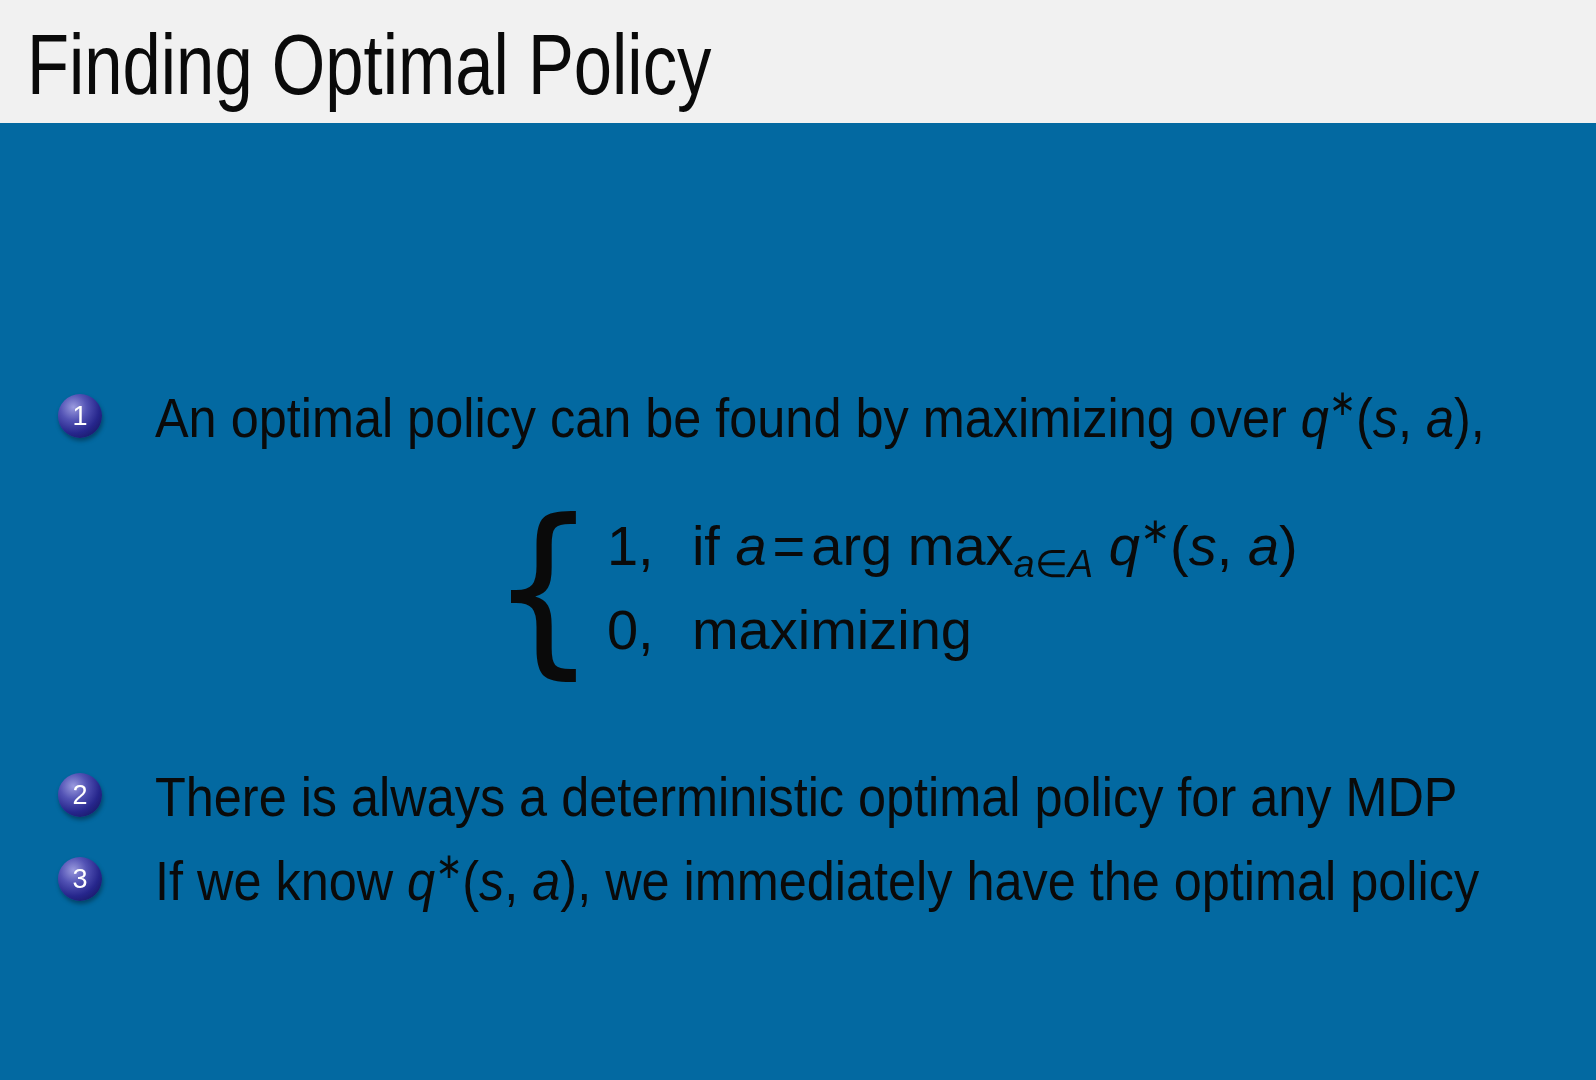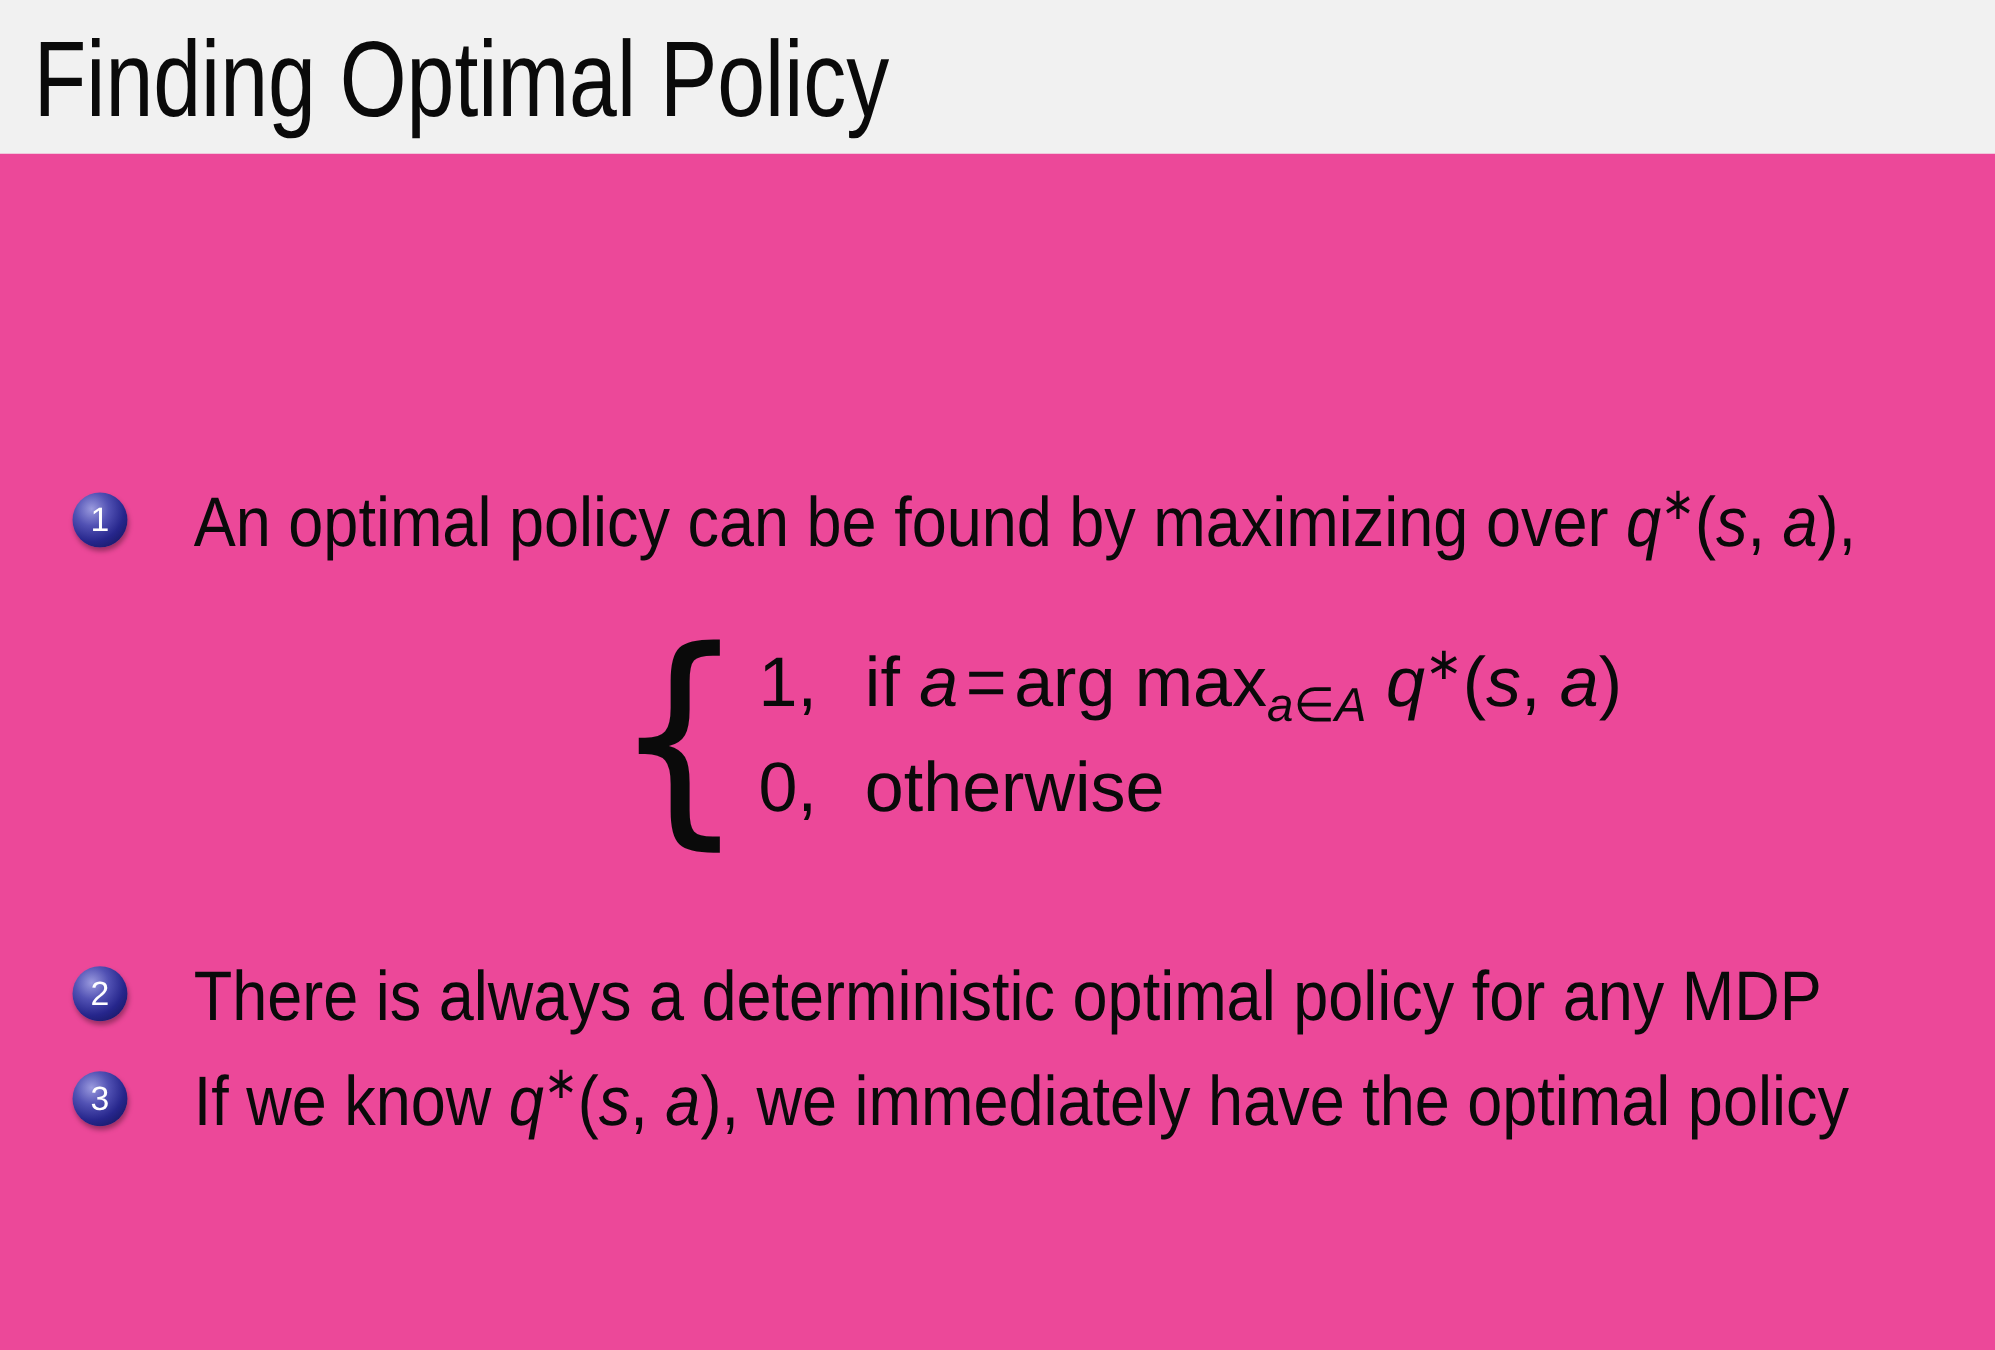--- a/index.html
+++ b/index.html
@@ -1,19 +1,19 @@
 <!DOCTYPE html>
 <html><head>
 <meta charset="utf-8">
 <style>
   html,body{margin:0;padding:0;background:#ffffff;}
   .slide{
     position:relative;
     width:1596px;height:1080px;
-    background:#ec4899;
+    background:#0369a1;
     font-family:"Liberation Sans","DejaVu Sans",sans-serif;
     color:#0a0a0a;
     overflow:hidden;
   }
   
   .titlebar{
     position:absolute;left:0;top:0;
     width:1596px;height:123px;
     background:#f1f1f1;
   }
@@ -96,21 +96,21 @@
     <span class="btext"><span>An optimal policy can be found by maximizing over </span><span class="mi">q</span><span class="msup">∗</span><span>(</span><span class="mi">s</span><span>, </span><span class="mi">a</span><span>)</span><span>,</span></span>
   </div>
 
   <div class="formula">
 
     <span class="cases-brace">{</span>
 
     <span class="cases">
       <span class="case-line"><span class="case-value">1,</span><span>if</span>&nbsp;<span class="mi">a</span><span class="cond-eq">=</span><span>arg max</span><span class="msub"><span class="mi">a</span><span>∈</span><span class="mi">A</span></span>&nbsp;<span class="mi">q</span><span class="msup">∗</span><span>(</span><span class="mi">s</span><span>, </span><span class="mi">a</span><span>)</span></span>
 
-      <span class="case-line"><span class="case-value">0,</span><span>otherwise</span></span>
+      <span class="case-line"><span class="case-value">0,</span><span>maximizing</span></span>
     </span>
   </div>
 
   <div class="item" style="top:769px">
     <span class="ball">
         <span>2</span>
       </span>
     <span class="btext"><span>There is always a deterministic optimal policy for any MDP</span></span>
   </div>
 

